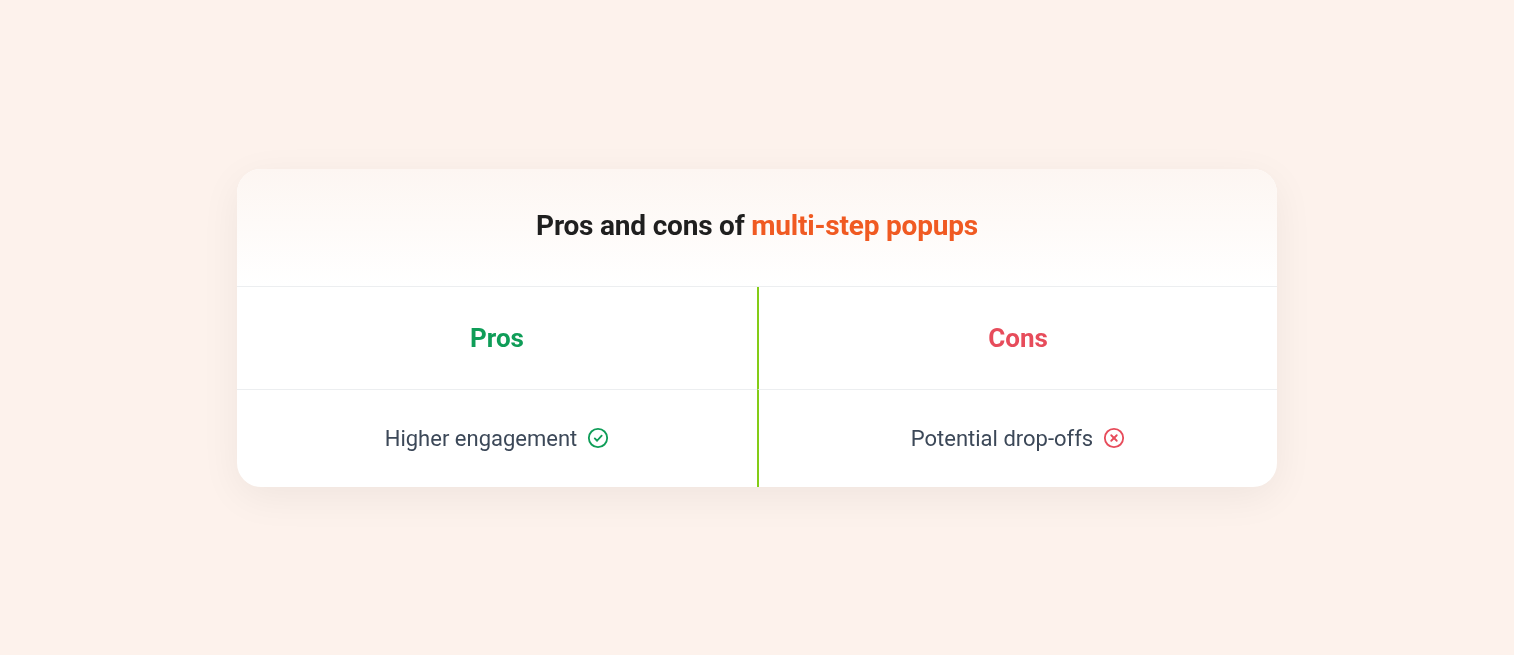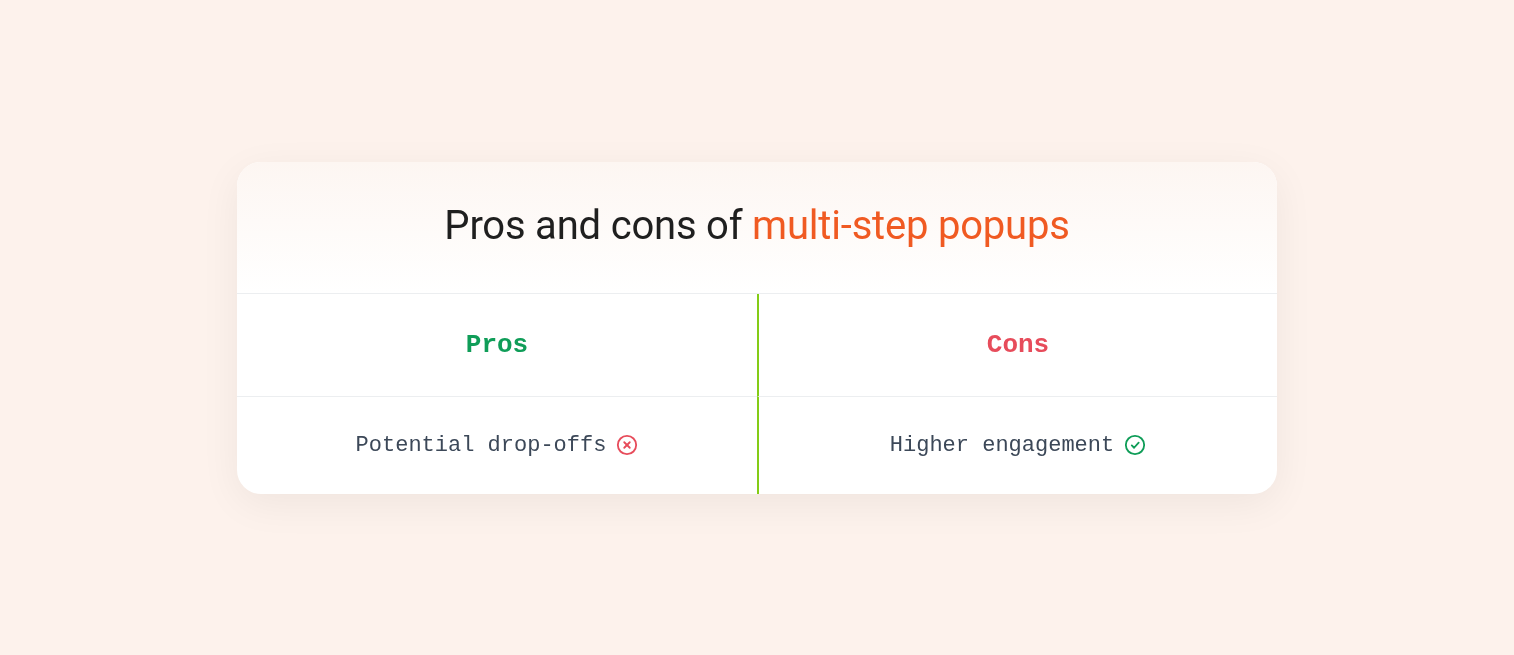--- a/index.html
+++ b/index.html
@@ -20,32 +20,31 @@
     border-radius: 24px;
     box-shadow: 0 10px 40px rgba(0,0,0,0.06);
     overflow: hidden;
   }
   .card-header {
     text-align: center;
     padding: 40px 20px 44px 20px;
     background: linear-gradient(to bottom, #fdf6f2 0%, #ffffff 100%);
   }
   .card-title {
-    font-size: 40px;
-    font-weight: 400;
+    font-size: 28px;
+    font-weight: 700;
     color: #1f1f1f;
     letter-spacing: -0.2px;
   }
   .card-title .accent {
     color: #f05a22;
   }
   .table {
     width: 100%;
     border-top: 1px solid #eceef0;
-    font-family: Liberation Mono, monospace;
   }
   .row {
     display: flex;
     width: 100%;
   }
   .cell {
     flex: 1 1 50%;
     display: flex;
     align-items: center;
     justify-content: center;
@@ -91,35 +90,35 @@
       <div class="cell">
         <span class="col-header pros">Pros</span>
       </div>
       <div class="cell">
         <span class="col-header cons">Cons</span>
       </div>
     </div>
 
     <div class="row">
       <div class="cell">
+        <span class="item-text">Higher engagement</span>
+        <span class="icon">
+          <svg width="22" height="22" viewBox="0 0 24 24" fill="none" stroke="#0f9d58" stroke-width="2" stroke-linecap="round" stroke-linejoin="round">
+            <circle cx="12" cy="12" r="10"></circle>
+            <polyline points="8.5 12.5 11 15 16 9.5"></polyline>
+          </svg>
+        </span>
+      </div>
+      <div class="cell">
         <span class="item-text">Potential drop-offs</span>
         <span class="icon">
           <svg width="22" height="22" viewBox="0 0 24 24" fill="none" stroke="#e74c5b" stroke-width="2" stroke-linecap="round" stroke-linejoin="round">
             <circle cx="12" cy="12" r="10"></circle>
             <line x1="15" y1="9" x2="9" y2="15"></line>
             <line x1="9" y1="9" x2="15" y2="15"></line>
-          </svg>
-        </span>
-      </div>
-      <div class="cell">
-        <span class="item-text">Higher engagement</span>
-        <span class="icon">
-          <svg width="22" height="22" viewBox="0 0 24 24" fill="none" stroke="#0f9d58" stroke-width="2" stroke-linecap="round" stroke-linejoin="round">
-            <circle cx="12" cy="12" r="10"></circle>
-            <polyline points="8.5 12.5 11 15 16 9.5"></polyline>
           </svg>
         </span>
       </div>
     </div>
 
 
   </div>
 </div>
 
 </body></html>

